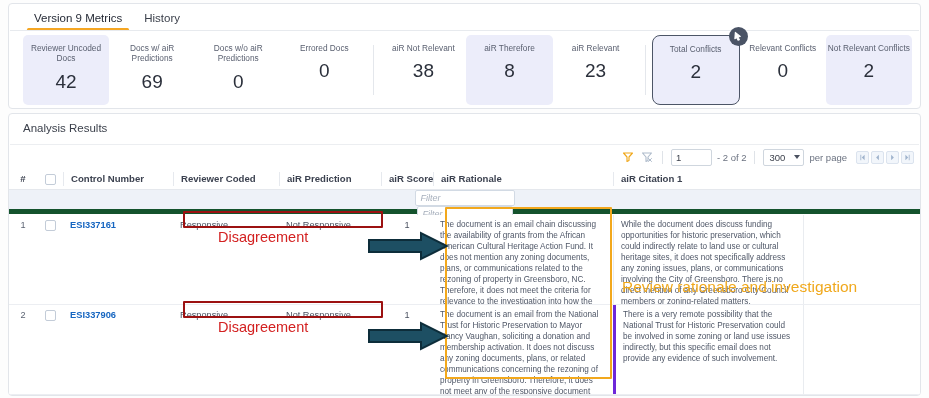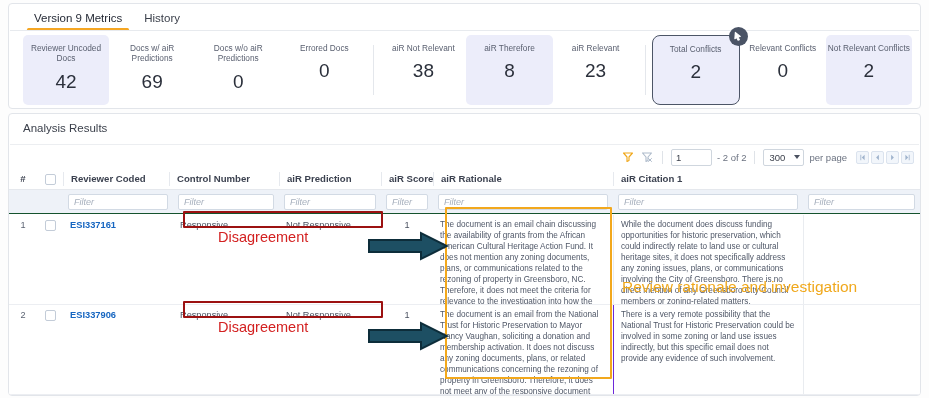--- a/index.html
+++ b/index.html
@@ -90,21 +90,21 @@
     position: absolute; left: 0; right: 0; top: 55px; height: 21px;
     display: flex; align-items: center; border-bottom: 1px solid #e5e8ed; background: #ffffff;
   }
   .th {
     font-size: 9.6px; font-weight: bold; color: #3c4250; padding-left: 7px;
     border-left: 1px solid #e6e9ee; height: 14px; line-height: 14px; overflow: hidden; white-space: nowrap;
   }
   .th.noline { border-left: none; }
   .filterrow {
     position: absolute; left: 0; right: 0; top: 76px; height: 24px;
-    display: flex; align-items: center; background: #eef2f8; border-bottom: 1px solid #14532d;
+    display: flex; align-items: center; background: #eef2f8; border-bottom: 5px solid #14532d; flex-direction: column;
   }
   .fcell { padding: 0 5px; }
   .finput {
     height: 16px; border: 1px solid #d2dae4; border-radius: 2px; background: #fff;
     font-size: 9px; font-style: italic; color: #a7b0bd; padding: 0 5px; line-height: 14px; width: 100%;
   }
   .row { position: absolute; left: 0; right: 0; display: flex; background: #fff; }
   .rowline { position: absolute; left: 0; right: 0; height: 1px; background: #eceef2; }
   .cell { padding-left: 7px; font-size: 9.2px; color: #4a5160; }
   .idx { font-size: 9.2px; color: #5c6473; }
@@ -257,22 +257,22 @@
             </svg>
         </div>
       </div>
     </div>
 
     <div class="thead">
       <div class="th noline" style="width:28px;text-align:center;padding-left:0;">#</div>
       <div class="th noline" style="width:26px;padding-left:0;display:flex;align-items:center;justify-content:center;">
         <span class="ckbox"></span>
       </div>
+      <div class="th" style="width:110px;">Control Number</div>
       <div class="th" style="width:106px;">Reviewer Coded</div>
-      <div class="th" style="width:110px;">Control Number</div>
       <div class="th" style="width:102px;">aiR Prediction</div>
       <div class="th" style="width:52px;">aiR Score</div>
       <div class="th" style="width:180px;">aiR Rationale</div>
       <div class="th" style="width:117px;">aiR Citation 1</div>
     </div>
 
     <div class="filterrow">
       <div class="fcell" style="width:28px;"></div>
       <div class="fcell" style="width:26px;"></div>
       <div class="fcell" style="width:110px;">
@@ -316,21 +316,21 @@
     <div class="row" style="top:191px;height:89px;">
       <div class="cell idx" style="width:28px;text-align:center;padding-left:0;padding-top:5px;">2</div>
       <div class="cell" style="width:26px;padding-left:0;padding-top:5px;display:flex;justify-content:center;">
         <span class="ckbox"></span>
       </div>
       <div class="cell ctrlnum" style="width:110px;padding-top:5px;">ESI337906</div>
       <div class="cell coded" style="width:106px;padding-top:5px;">Responsive</div>
       <div class="cell coded" style="width:102px;padding-top:5px;">Not Responsive</div>
       <div class="cell" style="width:52px;padding-top:5px;text-align:center;padding-left:0;">1</div>
       <div class="cell para" style="width:180px;padding-top:5px;padding-right:7px;">The document is an email from the National Trust for Historic Preservation to Mayor Nancy Vaughan, soliciting a donation and membership activation. It does not discuss any zoning documents, plans, or related communications concerning the rezoning of property in Greensboro. Therefore, it does not meet any of the responsive document criteria.</div>
-      <div class="cell para" style="width:190px;padding-top:5px;padding-right:7px;border-left:1px solid #6d28d9;">There is a very remote possibility that the National Trust for Historic Preservation could be involved in some zoning or land use issues indirectly, but this specific email does not provide any evidence of such involvement.</div>
+      <div class="cell para" style="width:190px;padding-top:5px;padding-right:7px;border-left:3px solid #6d28d9;">There is a very remote possibility that the National Trust for Historic Preservation could be involved in some zoning or land use issues indirectly, but this specific email does not provide any evidence of such involvement.</div>
       <div class="cell para" style="width:117px;padding-top:5px;border-left:1px solid #e9ecf0;"></div>
     </div>
     <div class="rowline" style="top:280px;"></div>
 
   </div>
 
   <div class="ann-box" style="left:183px; top:211px; width:200px; height:17px;"></div>
   <div class="ann-box" style="left:183px; top:301px; width:200px; height:17px;"></div>
 
   <div class="ann-text-red" style="left:218px; top:229px;">Disagreement</div>

